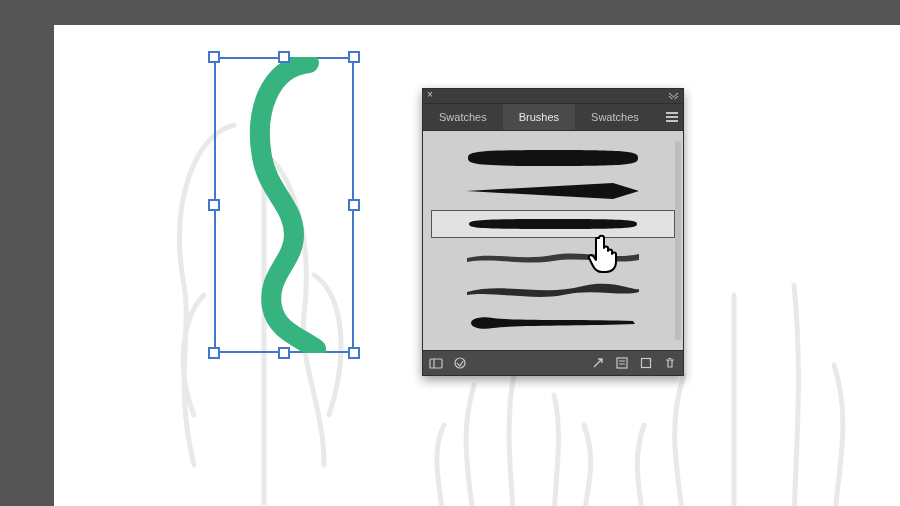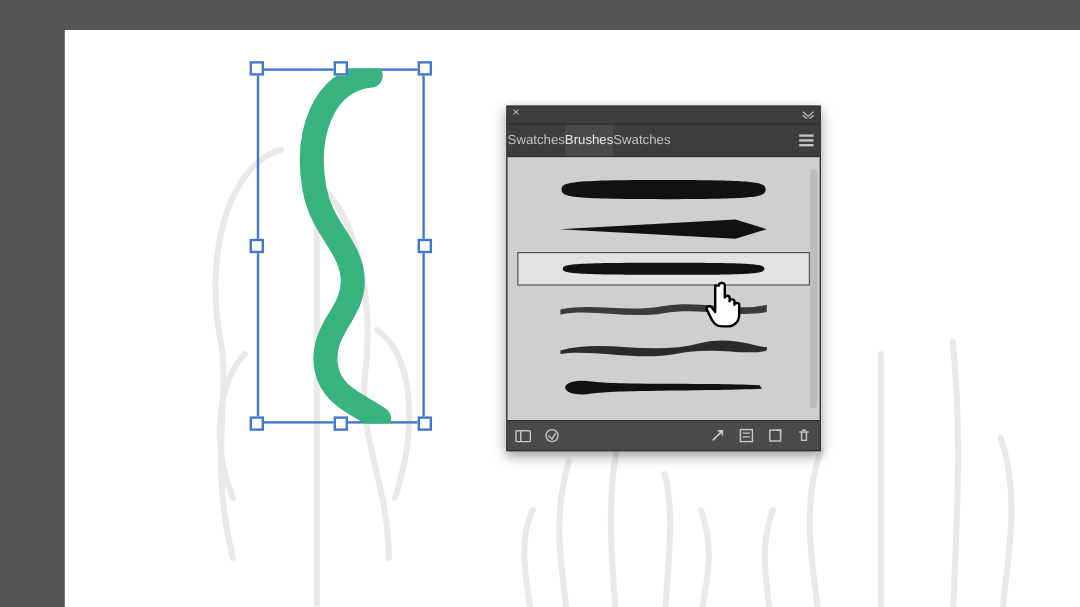--- a/index.html
+++ b/index.html
@@ -17,21 +17,21 @@
   .hSW{left:-6px;bottom:-6px;} .hS{left:calc(50% - 6px);bottom:-6px;} .hSE{right:-6px;bottom:-6px;}
   
   .stroke svg{position:absolute;left:0;top:0;}
   
   .panel{position:absolute;left:422px;top:88px;width:260px;background:#4a4a4a;border:1px solid #2e2e2e;box-shadow:0 4px 10px rgba(0,0,0,.4);}
   .panel-top{height:14px;background:#3d3d3d;border-bottom:1px solid #2e2e2e;position:relative;}
   .panel-close{position:absolute;left:4px;top:1px;color:#c8c8c8;font-size:10px;line-height:10px;cursor:pointer;}
   .panel-collapse{position:absolute;right:4px;top:3px;width:11px;height:7px;}
   .panel-collapse svg{display:block;}
   .tabs{display:flex;align-items:stretch;background:#3d3d3d;height:26px;border-bottom:1px solid #2e2e2e;}
-  .tab{font-size:11px;color:#c2c2c2;padding:0 0;line-height:26px;cursor:pointer;}
+  .tab{font-size:11px;color:#c2c2c2;padding:0 16px;line-height:26px;cursor:pointer;}
   .tab.active{background:#4a4a4a;color:#eaeaea;text-align:right;}
   .tab-menu{margin-left:auto;width:22px;display:flex;align-items:center;justify-content:center;cursor:pointer;}
   .tab-menu div{width:12px;height:2px;background:#c2c2c2;position:relative;}
   .tab-menu div::before,.tab-menu div::after{content:"";position:absolute;left:0;width:12px;height:2px;background:#c2c2c2;}
   .tab-menu div::before{top:-4px;} .tab-menu div::after{top:4px;}
   .brush-list{background:#cfcfcf;padding:8px 6px;position:relative;}
   .brush-row{height:26px;margin:5px 2px;display:flex;align-items:center;justify-content:center;border:1px solid transparent;cursor:pointer;}
   .brush-row.selected{border:1px solid #555;background:#e2e2e2;}
   .brush-row svg{width:180px;height:22px;display:block;}
   .scrollbar{position:absolute;right:2px;top:10px;width:6px;height:calc(100% - 20px);background:#bdbdbd;border-radius:3px;}

